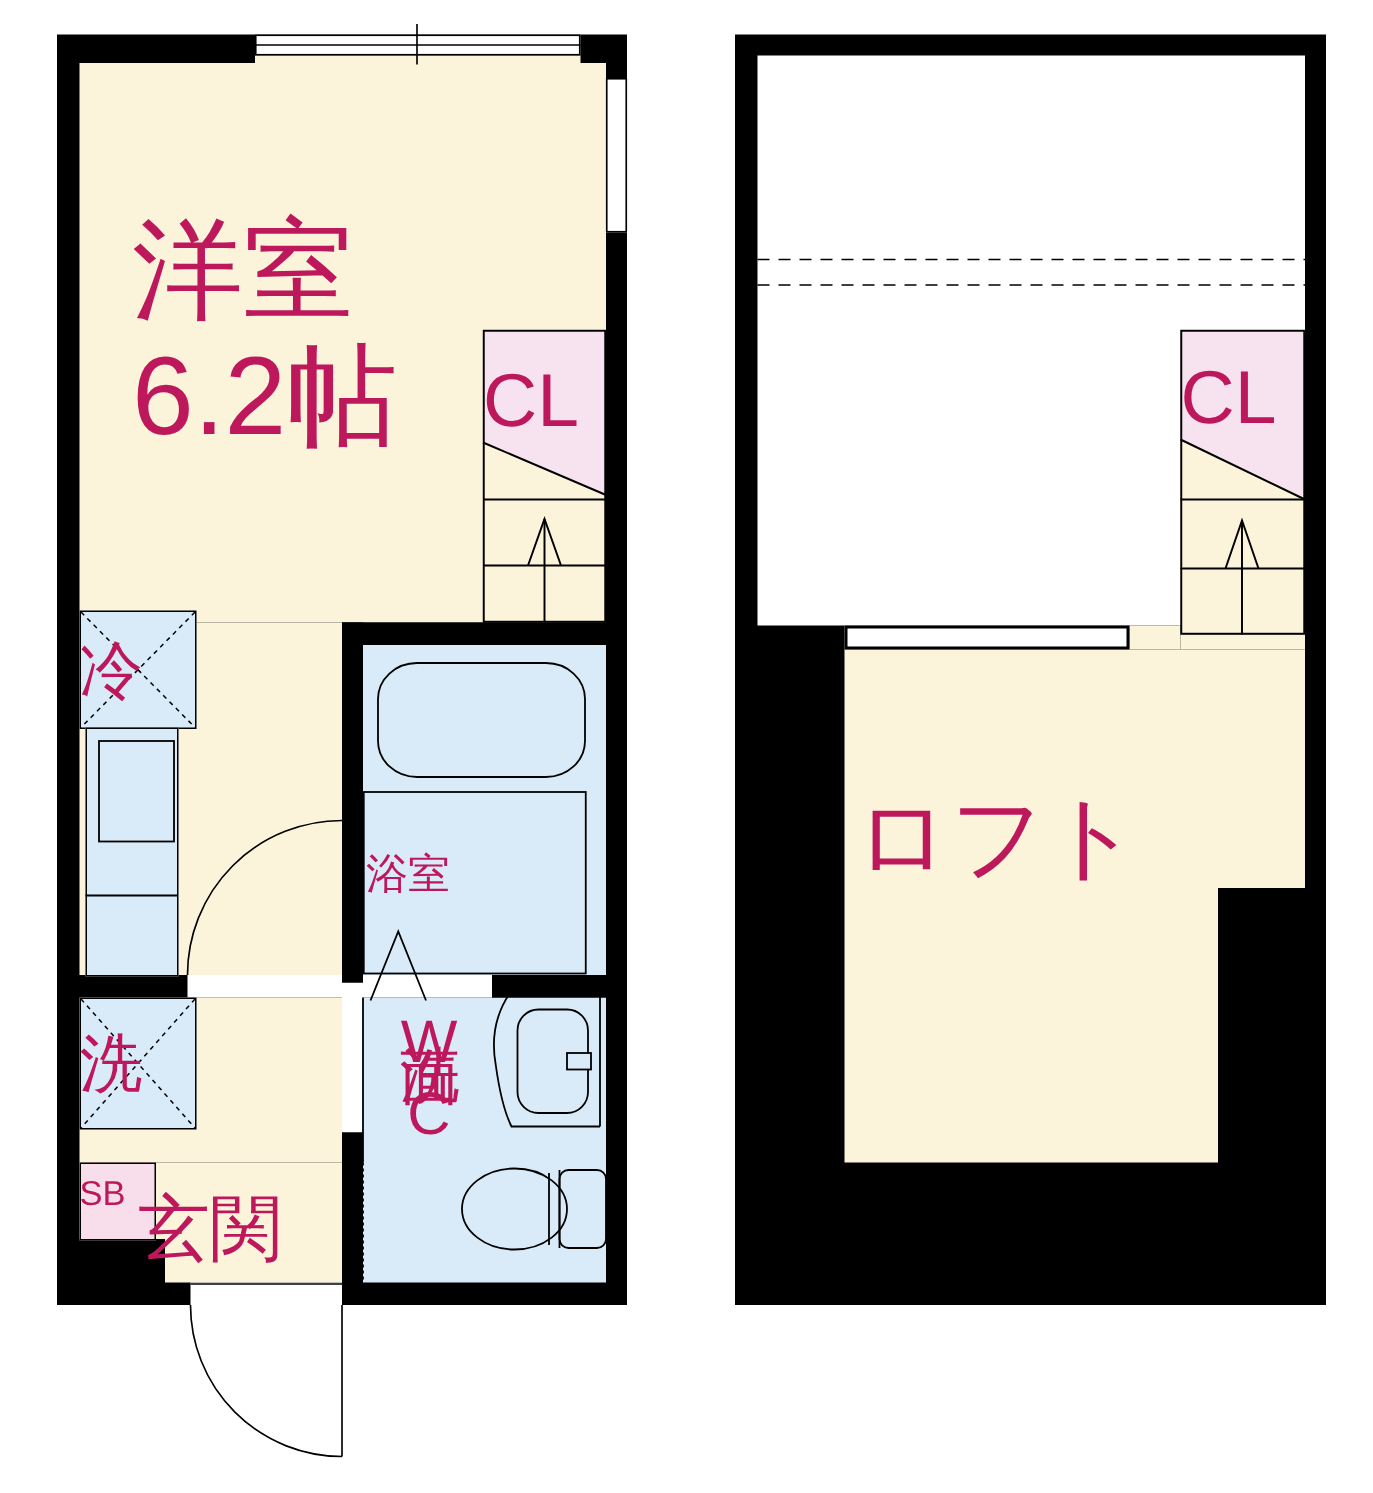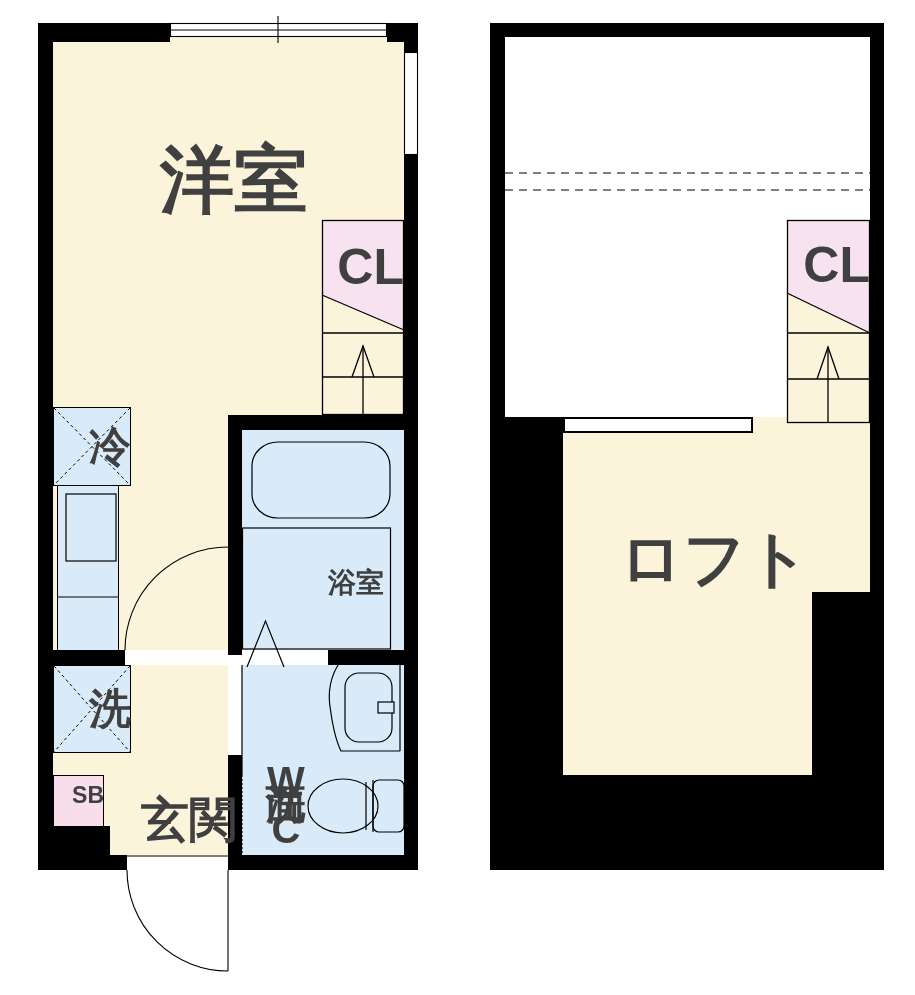--- a/index.html
+++ b/index.html
@@ -6,21 +6,21 @@
   .canvas{position:relative;width:915px;height:995px;background:#ffffff;overflow:hidden;
           font-family:"Liberation Sans","DejaVu Sans",sans-serif;color:#000;}
   .abs{position:absolute;}
   .wall{background:#000000;}
   .cream{background:#FCF3DB;}
   .blue{background:#D9EBF8;}
   .pink{background:#F7E2F0;}
   .pink2{background:#F8DEEA;}
   .white{background:#ffffff;}
   .bordered{border:1px solid #000;box-sizing:border-box;}
-  .lbl{position:absolute;color:#404040;font-weight:700;text-align:right;line-height:1;white-space:nowrap;}
+  .lbl{position:absolute;color:#be185d;font-weight:400;text-align:left;line-height:1;white-space:nowrap;}
   .lbl-2line span{display:block;}
   .vtext{writing-mode:vertical-rl;text-orientation:upright;white-space:nowrap;letter-spacing:4px;}
   svg.overlay{position:absolute;left:0;top:0;z-index:6;}
   .z1{z-index:1}.z2{z-index:2}.z3{z-index:3}.z4{z-index:4}.z7{z-index:7}
 </style>
 </head>
 <body>
 
 <div class="canvas">
 
@@ -131,26 +131,27 @@
         <line x1="828" y1="347" x2="828" y2="423"></line>
         <path d="M 817 379 L 828 347 L 839 379"></path>
         <line x1="505" y1="173" x2="870" y2="173" stroke-dasharray="8,6" stroke-width="1.1"></line>
         <line x1="505" y1="190" x2="870" y2="190" stroke-dasharray="8,6" stroke-width="1.1"></line>
       </g>
     </g>
   </svg>
 
   <div class="lbl lbl-2line z7" style="left:88px;top:138px;width:220px;font-size:74px;line-height:84px;">
     <span>洋室</span>
+    <span>6.2帖</span>
   </div>
   <div class="lbl z7" style="left:322px;top:242px;width:82px;font-size:50px;">CL</div>
   <div class="lbl z7" style="left:53px;top:426px;width:78px;font-size:42px;">冷</div>
   <div class="lbl z7" style="left:244px;top:569px;width:140px;font-size:28px;">浴室</div>
   <div class="lbl vtext z7" style="left:262px;top:665px;width:44px;height:190px;font-size:40px;">洗面WC</div>
   <div class="lbl z7" style="left:53px;top:688px;width:78px;font-size:42px;">洗</div>
   <div class="lbl z7" style="left:53px;top:784px;width:51px;font-size:23px;">SB</div>
-  <div class="lbl z7" style="left:117px;top:796px;width:120px;font-size:48px;">玄関</div>
+  <div class="lbl z7" style="left:92px;top:796px;width:120px;font-size:48px;">玄関</div>
   <div class="lbl lbl-2line z7" style="left:570px;top:520px;width:240px;font-size:62px;line-height:77px;">
     <span>ロフト</span>
   </div>
   <div class="lbl z7" style="left:787px;top:240px;width:83px;font-size:50px;">CL</div>
 
 </div>
 
 </body></html>

